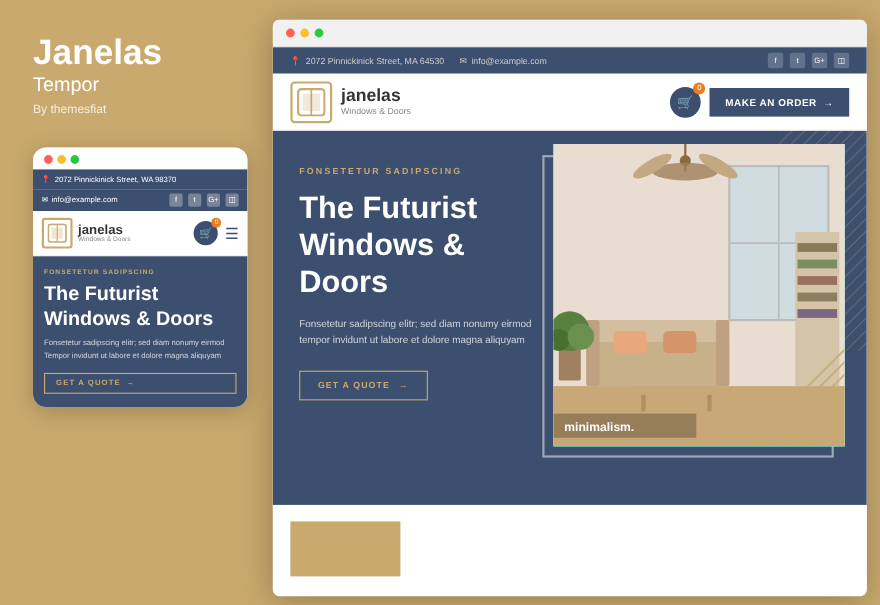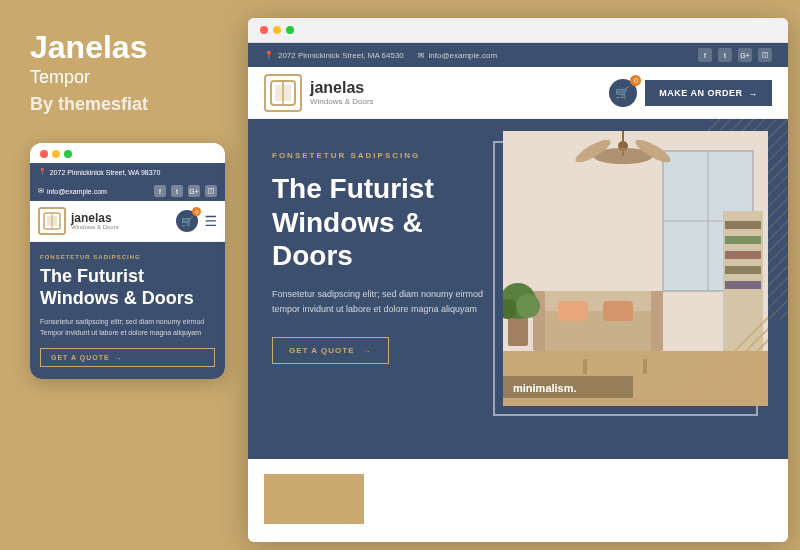--- a/index.html
+++ b/index.html
@@ -32,24 +32,23 @@
     }
 
     .brand-subtitle {
       font-size: 18px;
       font-weight: 400;
       color: #fff;
       margin-top: 2px;
     }
 
     .brand-by {
-      font-size: 18px;
+      font-size: 11px;
       color: rgba(255,255,255,0.8);
       margin-top: 6px;
-      font-weight: bold;
     }
 
     
     .mobile-mockup {
       margin-top: 28px;
       width: 195px;
       background: #fff;
       border-radius: 12px;
       overflow: hidden;
       box-shadow: 0 4px 20px rgba(0,0,0,0.2);

